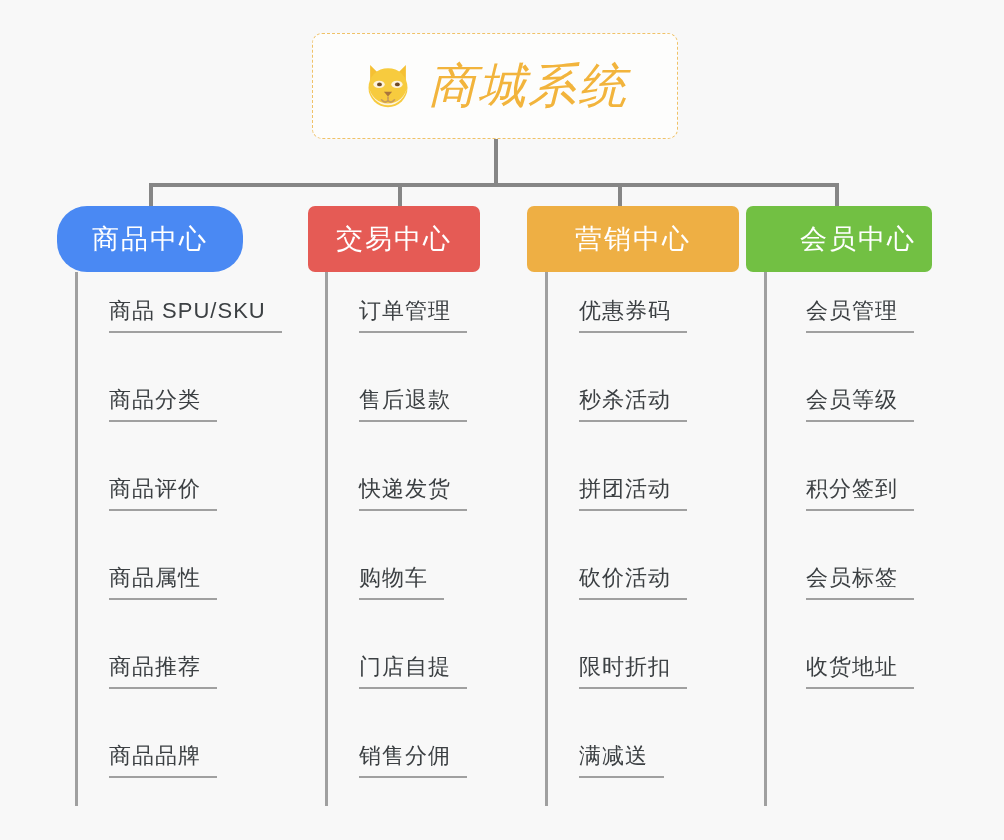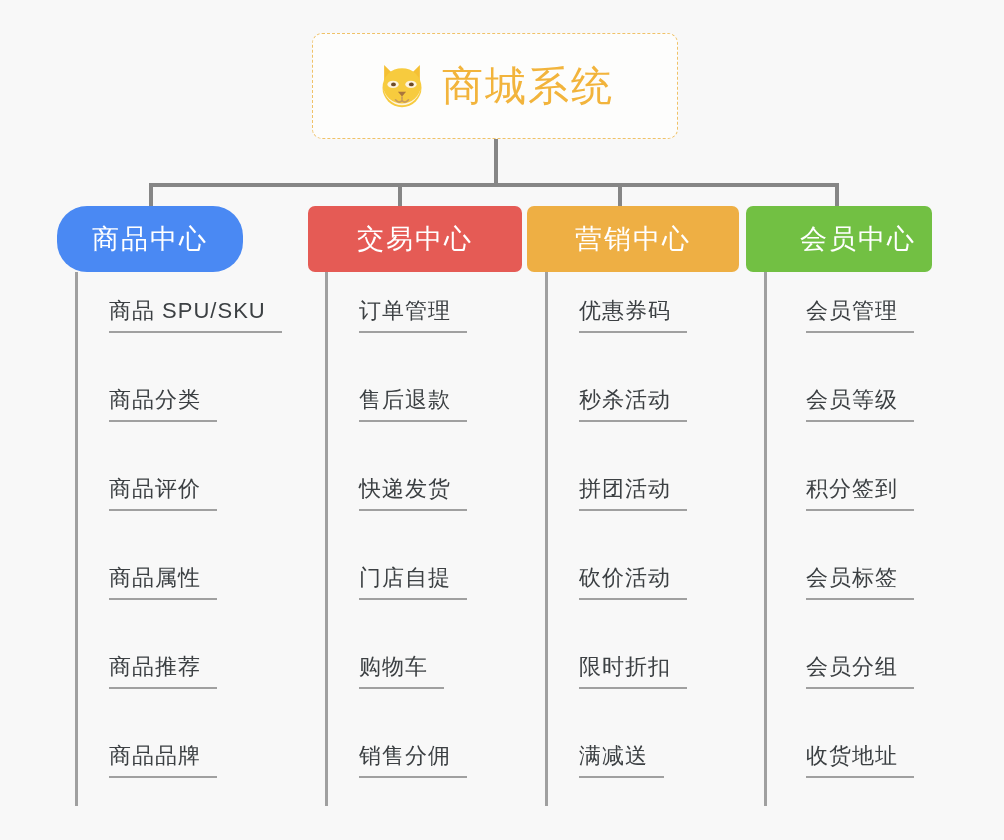--- a/index.html
+++ b/index.html
@@ -36,25 +36,26 @@
     justify-content: center;
     gap: 14px;
   }
   .root-emoji {
     width: 52px;
     height: 52px;
     position: relative;
     flex: 0 0 auto;
   }
   .root-title {
-    font-size: 41px;
+    font-size: 48px;
     color: #f2b43c;
     letter-spacing: 2px;
     line-height: 1;
     white-space: nowrap;
+    font-style: italic;
   }
 
   
   .conn {
     position: absolute;
     background: #868686;
   }
   .conn-v-root { left: 494px; top: 139px; width: 4px; height: 46px; }
   .conn-h-bus  { left: 149px; top: 183px; width: 690px; height: 4px; }
   .conn-drop   { top: 183px; width: 4px; height: 25px; }
@@ -154,39 +155,39 @@
           <span class="leaf-label">商品属性</span>
         </div>
         <div class="leaf-item">
           <span class="leaf-label">商品推荐</span>
         </div>
         <div class="leaf-item">
           <span class="leaf-label">商品品牌</span>
         </div>
       </div>
       <div class="conn conn-drop" style="left: 398px;"></div>
-      <div class="cat-box" style="left: 308px; width: 214px; background: rgb(229, 91, 85);">
+      <div class="cat-box" style="left: 308px; width: 172px; background: rgb(229, 91, 85);">
         <span>交易中心</span>
       </div>
       <div class="leaf-col" style="left: 325px;">
         <div class="leaf-spine" style="height: 534px;"></div>
         <div class="leaf-item">
           <span class="leaf-label">订单管理</span>
         </div>
         <div class="leaf-item">
           <span class="leaf-label">售后退款</span>
         </div>
         <div class="leaf-item">
           <span class="leaf-label">快递发货</span>
         </div>
         <div class="leaf-item">
+          <span class="leaf-label">购物车</span>
+        </div>
+        <div class="leaf-item">
           <span class="leaf-label">门店自提</span>
-        </div>
-        <div class="leaf-item">
-          <span class="leaf-label">购物车</span>
         </div>
         <div class="leaf-item">
           <span class="leaf-label">销售分佣</span>
         </div>
       </div>
       <div class="conn conn-drop" style="left: 618px;"></div>
       <div class="cat-box" style="left: 527px; width: 212px; background: rgb(238, 175, 68);">
         <span>营销中心</span>
       </div>
       <div class="leaf-col" style="left: 545px;">
@@ -222,21 +223,18 @@
         <div class="leaf-item">
           <span class="leaf-label">会员等级</span>
         </div>
         <div class="leaf-item">
           <span class="leaf-label">积分签到</span>
         </div>
         <div class="leaf-item">
           <span class="leaf-label">会员标签</span>
         </div>
         <div class="leaf-item">
-          <span class="leaf-label">会员分组</span>
-        </div>
-        <div class="leaf-item">
           <span class="leaf-label">收货地址</span>
         </div>
       </div>
     </div>
 
 </div>
 
 </body></html>

